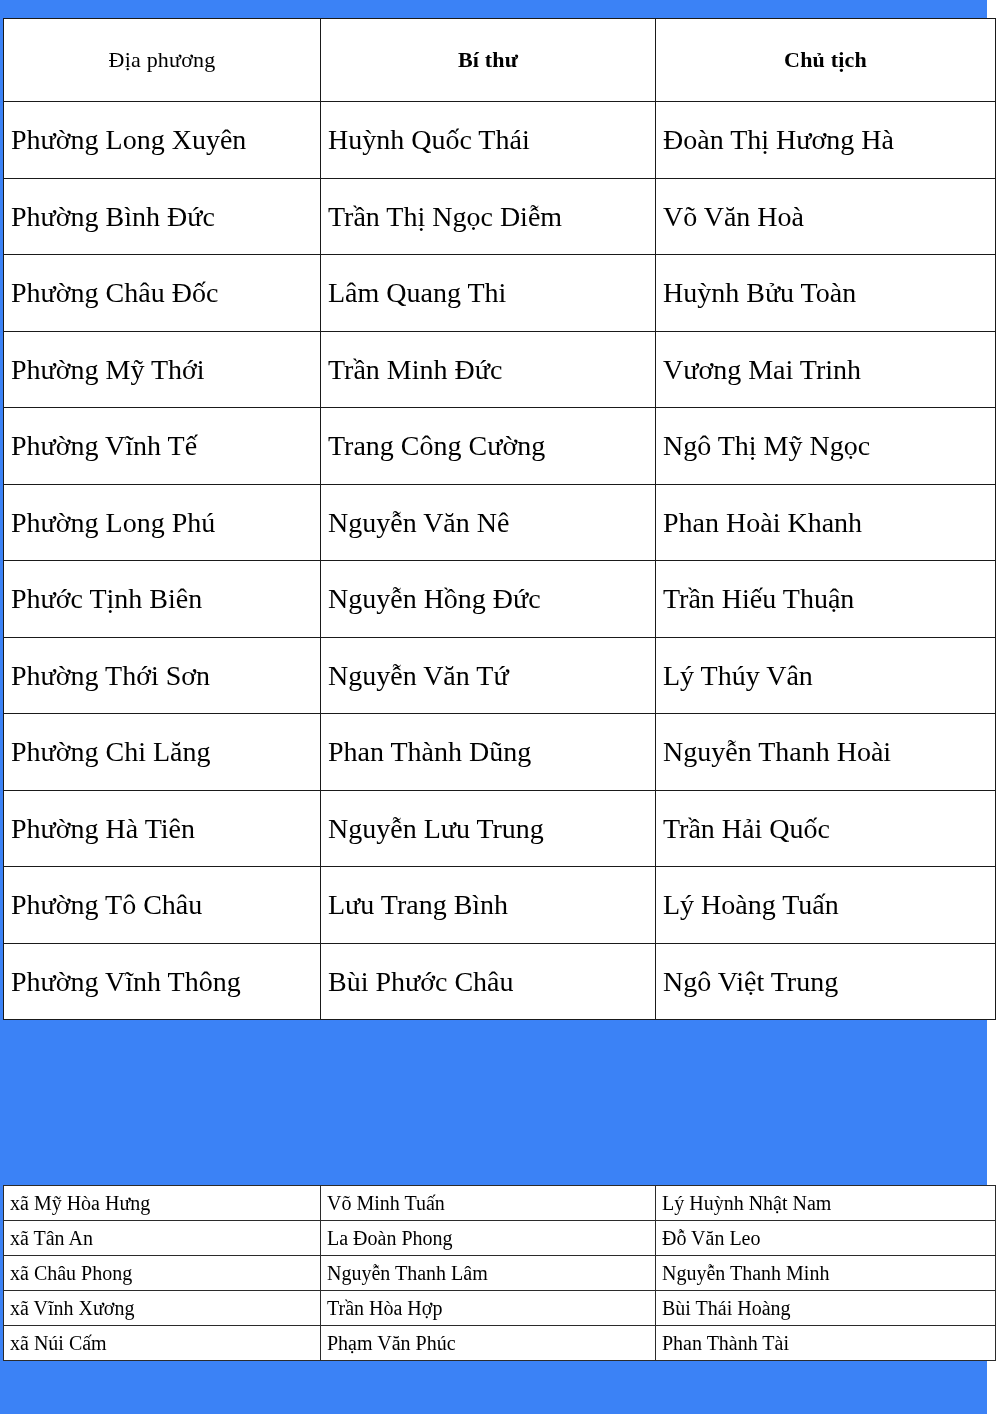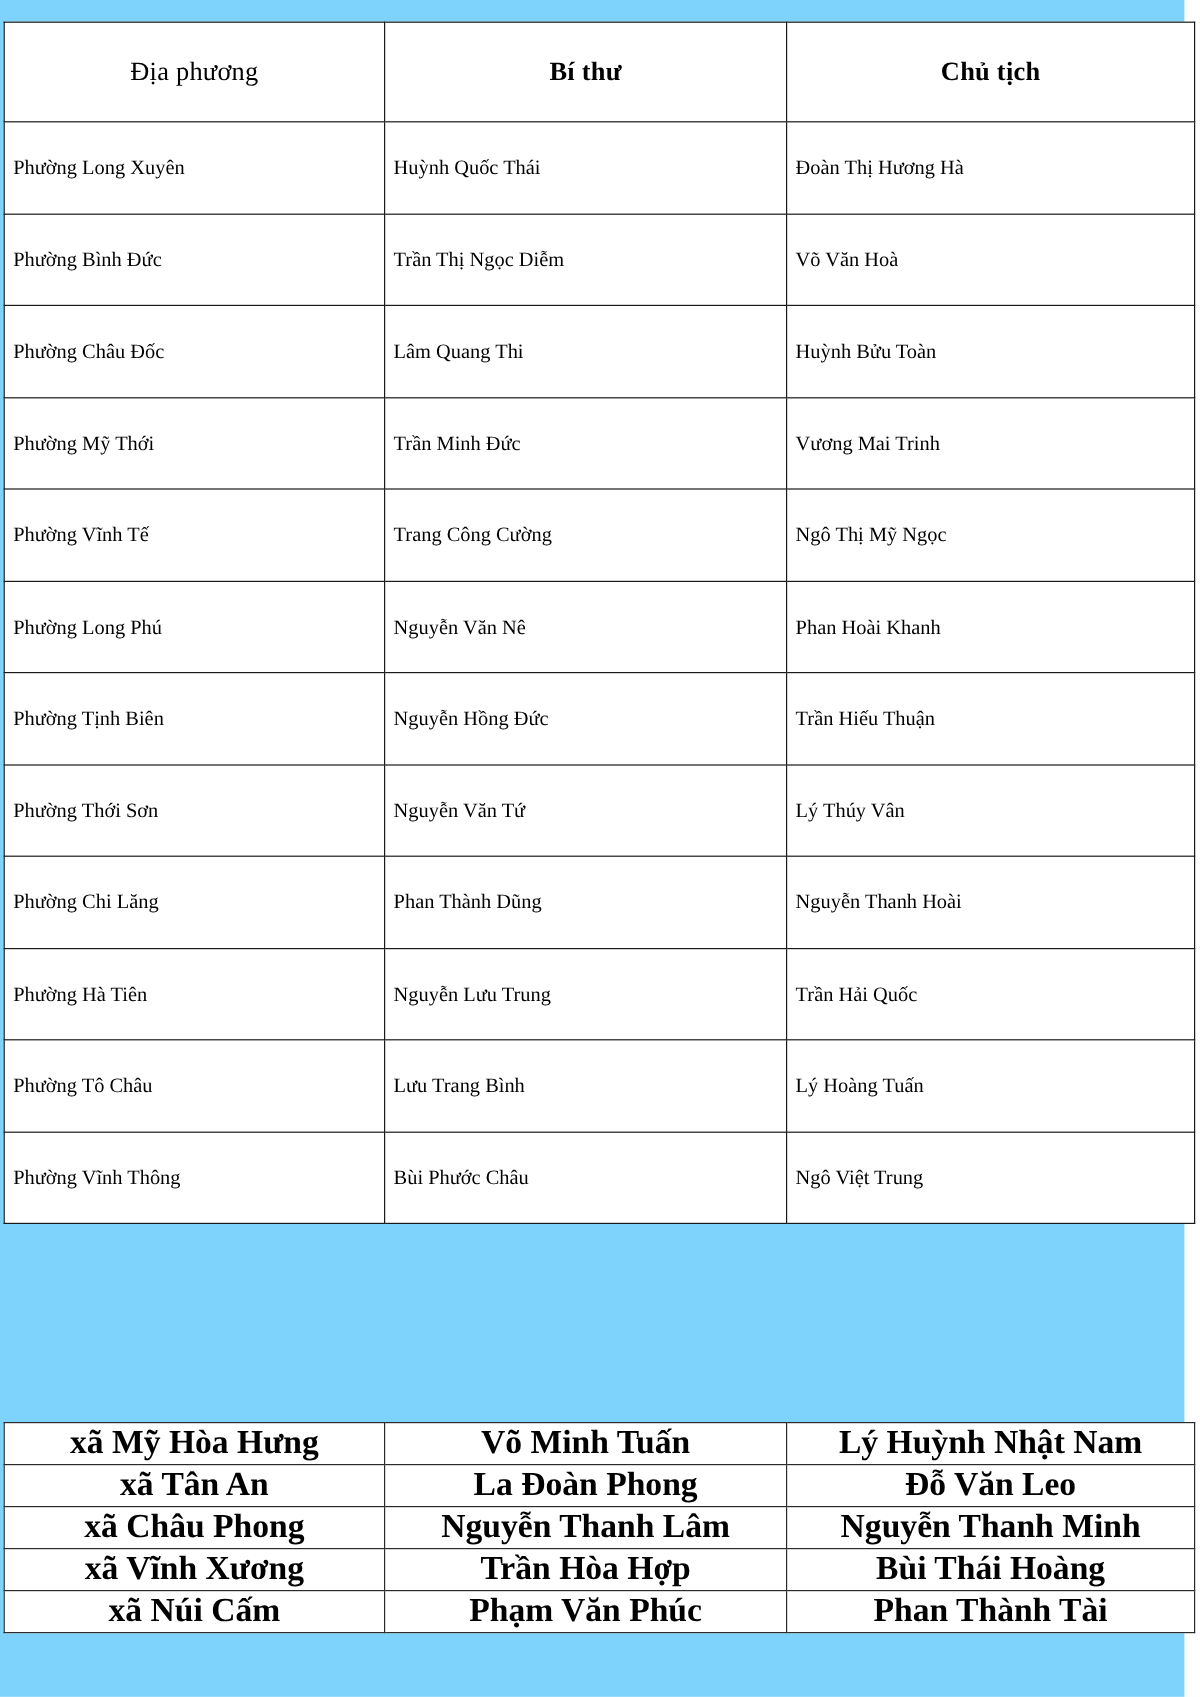--- a/index.html
+++ b/index.html
@@ -14,21 +14,21 @@
     font-family: "Liberation Serif", "DejaVu Serif", serif;
     color: #000000;
     overflow: hidden;
     position: relative;
   }
 
   .page {
     position: relative;
     width: 987px;
     height: 1414px;
-    background: #7dd3fc;
+    background: #3b82f6;
   }
 
   
   .wards-table-wrap {
     position: absolute;
     left: 3px;
     top: 18px;
     width: 992px;
   }
 
@@ -60,21 +60,21 @@
     font-weight: 400;
     letter-spacing: 0.2px;
   }
   .wards-table-wrap thead th.bold-head {
     font-weight: 700;
     text-align: center;
   }
 
   .wards-table-wrap tbody td {
     height: 75.5px;
-    font-size: 17px;
+    font-size: 28px;
     line-height: 1.25;
     text-align: left;
     font-weight: 400;
   }
   .wards-table-wrap tbody td .cell-text {
     display: block;
     padding: 0 8px 0 7px;
   }
   .wards-table-wrap thead th .cell-text {
     display: block;
@@ -84,24 +84,23 @@
   
   .communes-table-wrap {
     position: absolute;
     left: 3px;
     top: 1185px;
     width: 992px;
   }
 
   .communes-table-wrap table.doc-table td {
     height: 34px;
-    font-size: 28px;
+    font-size: 20px;
     line-height: 1.2;
-    text-align: center;
-    font-weight: 700;
+    font-weight: 400;
     border: 1.5px solid #2b2b2b;
   }
   .communes-table-wrap table.doc-table td .cell-text {
     display: block;
     padding: 0 6px;
   }
 </style>
 </head>
 <body>
 
@@ -189,21 +188,21 @@
             </td>
           <td>
               <span class="cell-text">Nguyễn Văn Nê</span>
             </td>
           <td>
               <span class="cell-text">Phan Hoài Khanh</span>
             </td>
         </tr>
         <tr>
           <td>
-              <span class="cell-text">Phường Tịnh Biên</span>
+              <span class="cell-text">Phước Tịnh Biên</span>
             </td>
           <td>
               <span class="cell-text">Nguyễn Hồng Đức</span>
             </td>
           <td>
               <span class="cell-text">Trần Hiếu Thuận</span>
             </td>
         </tr>
         <tr>
           <td>

